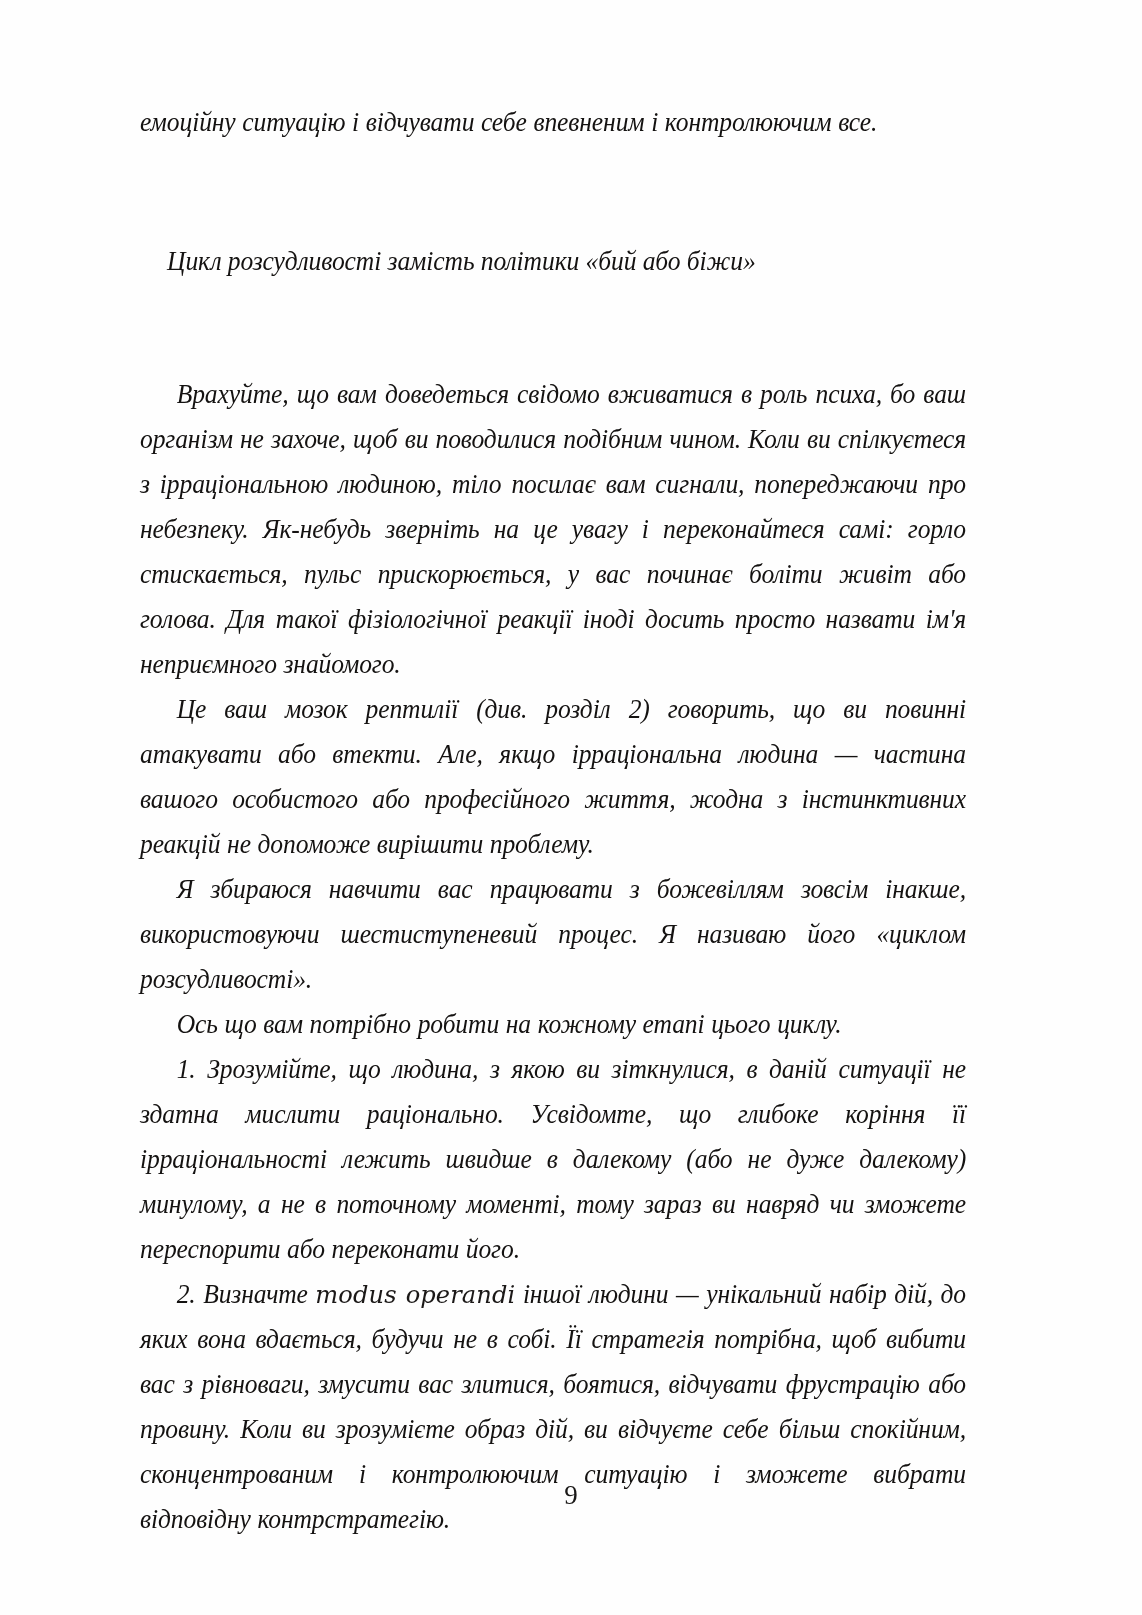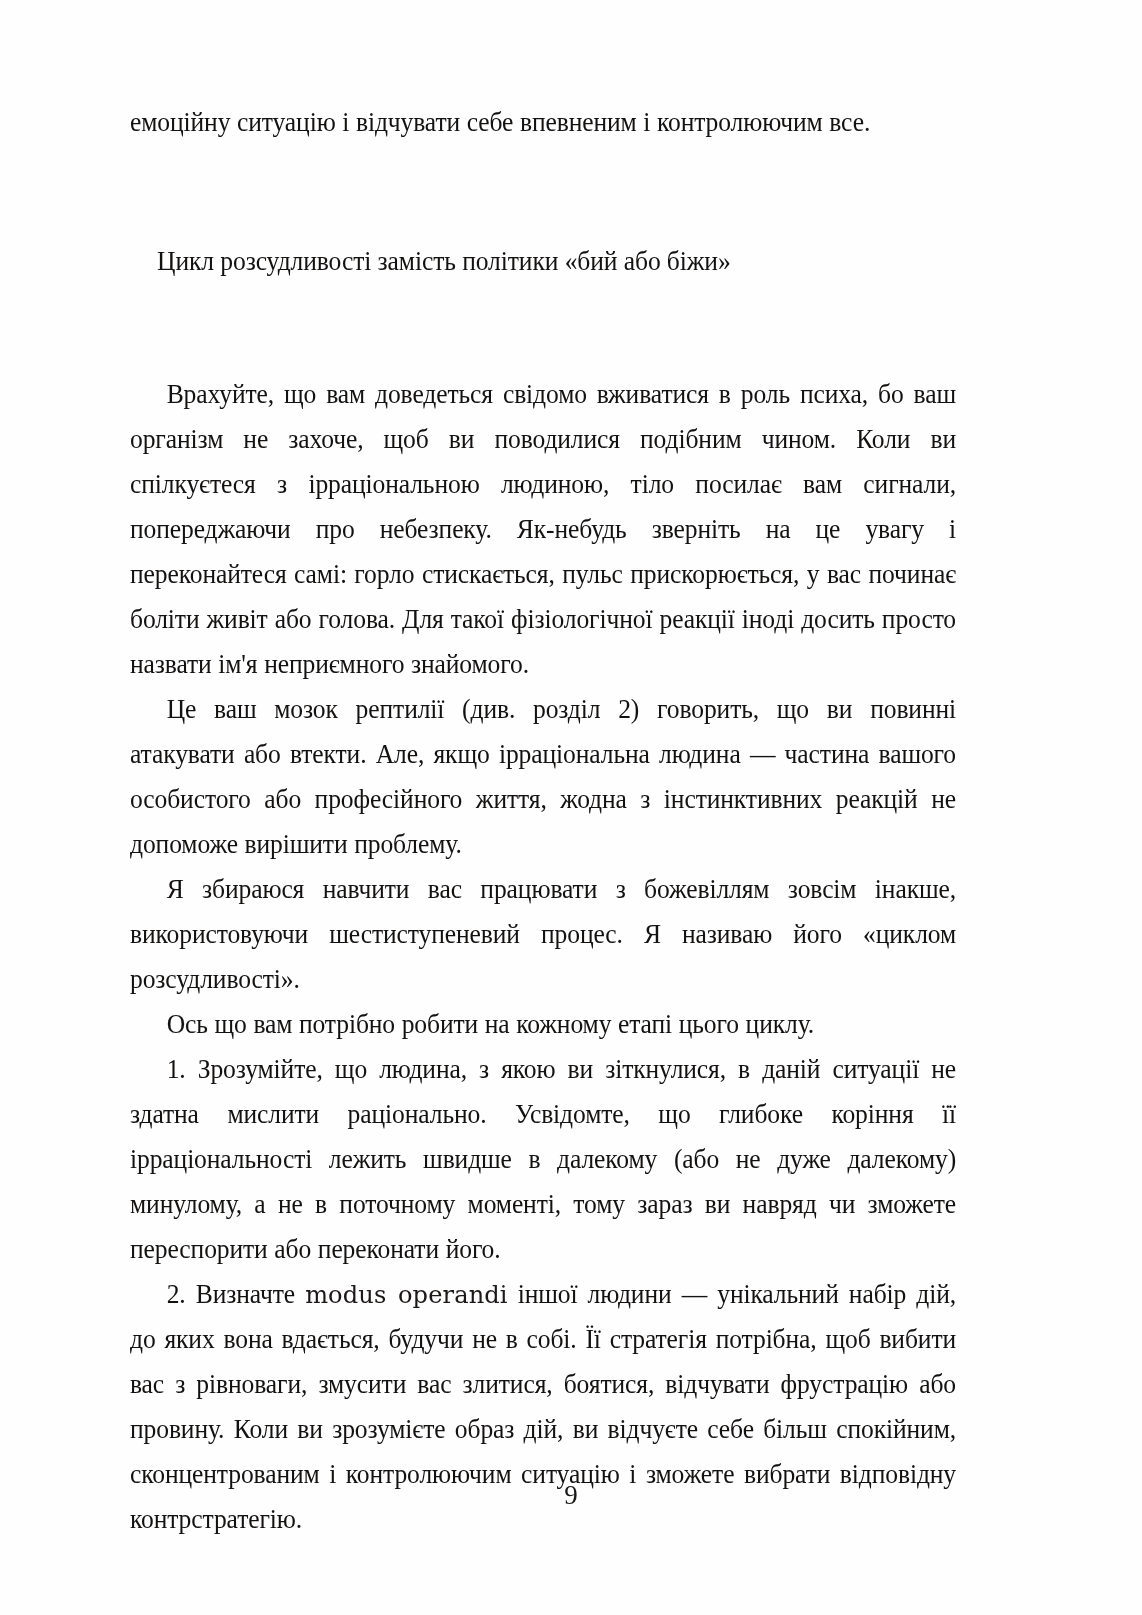--- a/index.html
+++ b/index.html
@@ -22,23 +22,24 @@
   .page {
     position: absolute;
     inset: 0;
     background: #fefefe;
     display: block;
   }
 
   
   .text-column {
     position: absolute;
-    left: 130px;
+    left: 140px;
     top: 100px;
     width: 856px;
+    font-style: italic;
   }
 
   .para {
     margin: 0;
     font-size: 26.5px;
     line-height: 45px;
     text-align: justify;
     text-justify: inter-word;
     letter-spacing: -0.12px;
     word-spacing: 0.4px;

